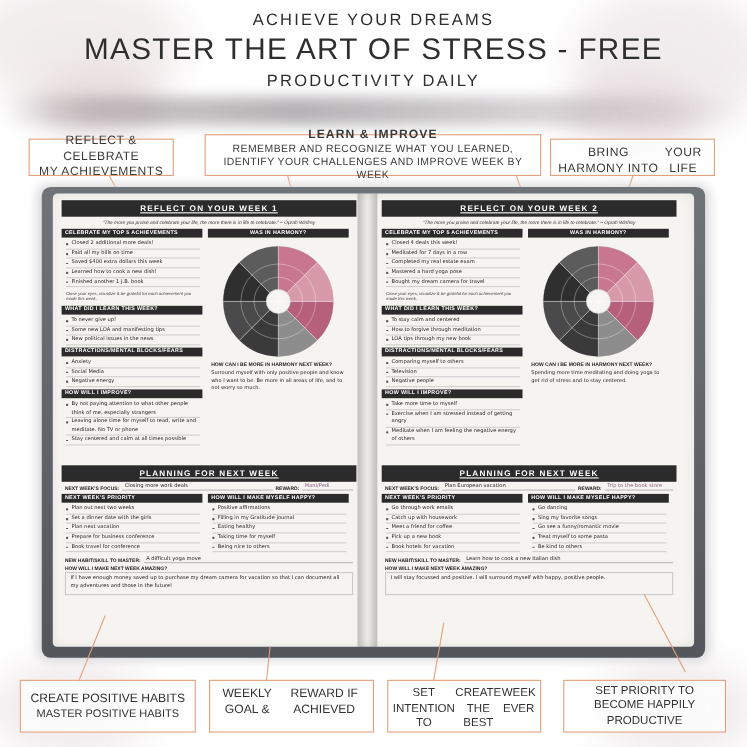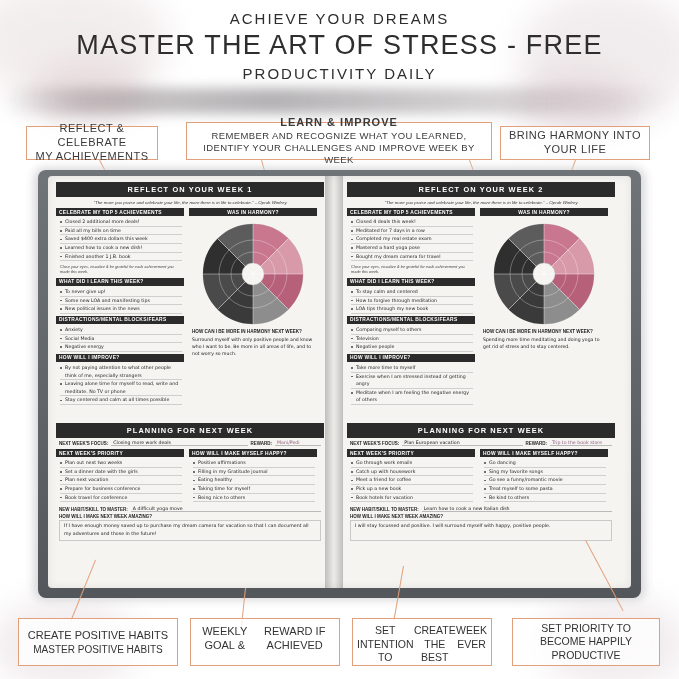--- a/index.html
+++ b/index.html
@@ -48,21 +48,21 @@
   .pages{position:absolute;left:14px;top:8px;width:583px;height:412px;
     background:#f6f4f1;border-radius:4px;box-shadow:inset 0 0 10px rgba(0,0,0,.08);}
   .spine{position:absolute;left:291px;top:8px;width:18px;height:412px;
     background:linear-gradient(90deg,rgba(0,0,0,.22),rgba(0,0,0,.05) 45%,rgba(0,0,0,.05) 55%,rgba(0,0,0,.22));}
 
   .sheet{position:absolute;top:14px;width:268px;height:400px;font-size:5.2px;color:#232323;}
   .sheet.left{left:22px;}
   .sheet.right{left:313px;}
 
   .barhead{background:#2b2b2b;color:#fff;text-align:center;font-size:7.4px;
-    letter-spacing:1.1px;padding:3px 0;font-weight:bold;}
+    letter-spacing:1.1px;padding:3px 0;font-weight:bold;text-decoration:underline;}
   .quote{text-align:center;font-size:4.4px;font-style:italic;color:#333;margin:3px 6px 2px;line-height:1.35;}
 
   .cols{display:flex;gap:5px;margin-top:2px;}
   .colL{width:128px;}
   .colR{width:128px;}
 
   .subbar{background:#2b2b2b;color:#fff;font-size:4.9px;letter-spacing:.3px;
     padding:1.6px 3px;font-weight:bold;}
   .subbar.center{text-align:center;}
 
@@ -114,21 +114,21 @@
     <div class="big">REFLECT &amp; CELEBRATE</div>
     <div class="big">MY ACHIEVEMENTS</div>
   </div>
 
   <div class="callout" style="left:186px;top:122px;width:306px;height:38px;display:flex;flex-direction:column;justify-content:center;">
     <div class="big" style="font-weight:bold;letter-spacing:1px;">LEARN &amp; IMPROVE</div>
     <div class="t">REMEMBER AND RECOGNIZE WHAT YOU LEARNED,</div>
     <div class="t">IDENTIFY YOUR CHALLENGES AND IMPROVE WEEK BY WEEK</div>
   </div>
 
-  <div class="callout" style="left:500px;top:126px;width:150px;height:34px;display:flex;flex-direction:column;justify-content:center;">
+  <div class="callout" style="left:500px;top:126px;width:150px;height:34px;display:flex;flex-direction:row;justify-content:center;">
     <div class="big">BRING HARMONY INTO</div>
     <div class="big">YOUR LIFE</div>
   </div>
 
   <div class="ln" style="left:100px;top:160px;width:60px;transform:rotate(62deg);"></div>
   <div class="ln" style="left:262px;top:160px;width:72px;transform:rotate(74deg);"></div>
   <div class="ln" style="left:470px;top:160px;width:62px;transform:rotate(70deg);"></div>
   <div class="ln" style="left:576px;top:160px;width:72px;transform:rotate(110deg);"></div>
 
   <div class="book">

